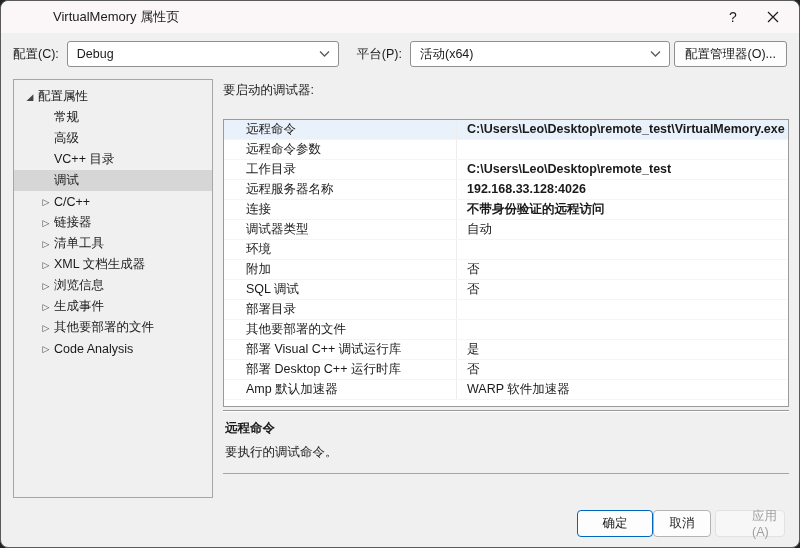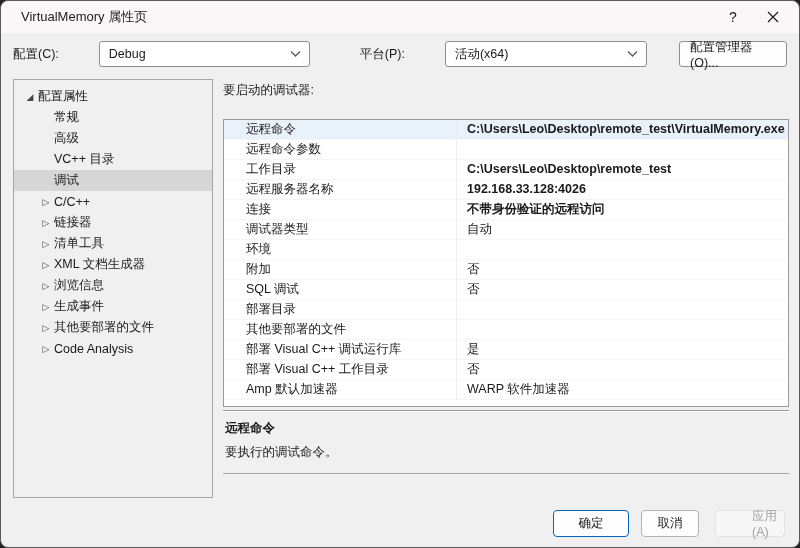--- a/index.html
+++ b/index.html
@@ -1,27 +1,27 @@
 <!DOCTYPE html>
 <html><head>
 <meta charset="utf-8">
 <style>
   html,body{margin:0;padding:0;background:#222;font-family:"Liberation Sans","DejaVu Sans",sans-serif;}
   *{box-sizing:border-box;}
   .window{position:relative;width:800px;height:548px;background:#f0f0f0;border:1px solid #5a5a5a;
           border-radius:8px;overflow:hidden;color:#1a1a1a;}
   
   .titlebar{height:32px;background:#fbf7f9;display:flex;align-items:center;
-            border-top-left-radius:8px;border-top-right-radius:8px;}
+            border-top-left-radius:8px;border-top-right-radius:8px;padding-left:32px;}
   .title{font-size:13px;padding-left:20px;flex:1;color:#1b1b1b;}
   .winbtn{width:40px;height:30px;display:flex;align-items:center;justify-content:center;
           font-size:14px;color:#1b1b1b;cursor:default;}
   .winbtn svg{display:block;}
   
-  .toolbar{height:42px;display:flex;align-items:center;padding:0 12px;font-size:12.5px;gap:32px;}
+  .toolbar{height:42px;display:flex;align-items:center;padding:0 12px;font-size:12.5px;}
   .tlabel{margin-right:8px;white-space:nowrap;}
   .combo{position:relative;height:26px;background:#fff;border:1px solid #8f8f8f;border-radius:3px;
          display:flex;align-items:center;padding:0 26px 0 9px;font-size:12.5px;}
   .combo .chev{position:absolute;right:8px;top:50%;transform:translateY(-50%);line-height:0;}
   .combo1{width:272px;margin-right:18px;}
   .combo2{width:260px;}
   .cfgmgr{margin-left:auto;height:26px;min-width:108px;background:#fdfdfd;border:1px solid #8f8f8f;
           border-radius:3px;font-size:12.5px;display:flex;align-items:center;justify-content:center;
           padding:0 10px;}
   
@@ -46,21 +46,21 @@
   .plabel{width:233px;flex:none;padding-left:22px;border-right:1px solid #ededed;
           white-space:nowrap;overflow:hidden;}
   .pvalue{flex:1;padding-left:10px;white-space:nowrap;overflow:hidden;}
   .pvalue.bold{font-weight:bold;}
   
   .splitter{margin-top:3px;height:2px;border-top:1px solid #9a9a9a;background:#fff;}
   .desc{padding:8px 2px 12px 2px;}
   .desc-title{font-weight:bold;margin-bottom:7px;}
   .right-hr{border-top:1px solid #a6a6a6;}
   
-  .footer{display:flex;justify-content:flex-end;align-items:flex-start;gap:12px;
+  .footer{display:flex;justify-content:flex-end;align-items:flex-start;
           padding:12px 14px 0 0;}
   .btn{height:27px;border-radius:4px;font-size:12.5px;display:flex;align-items:center;
        justify-content:center;background:#fdfdfd;border:1px solid #b4b4b4;color:#1a1a1a;}
   .btn-ok{width:76px;border:1px solid #0067c0;}
   .btn-cancel{width:58px;}
   .btn-apply{width:70px;background:#f7f7f7;border:1px solid #e2e2e2;color:#9f9f9f;margin-left:4px;padding-left:36px;}
 </style>
 </head>
 <body>
 
@@ -203,21 +203,21 @@
           </div>
           <div class="prow">
             <div class="plabel">其他要部署的文件</div>
             <div class="pvalue"></div>
           </div>
           <div class="prow">
             <div class="plabel">部署 Visual C++ 调试运行库</div>
             <div class="pvalue">是</div>
           </div>
           <div class="prow">
-            <div class="plabel">部署 Visual C++ 工作目录</div>
+            <div class="plabel">部署 Desktop C++ 运行时库</div>
             <div class="pvalue">否</div>
           </div>
           <div class="prow">
             <div class="plabel">Amp 默认加速器</div>
             <div class="pvalue">WARP 软件加速器</div>
           </div>
         </div>
 
       <div class="splitter"></div>
 

